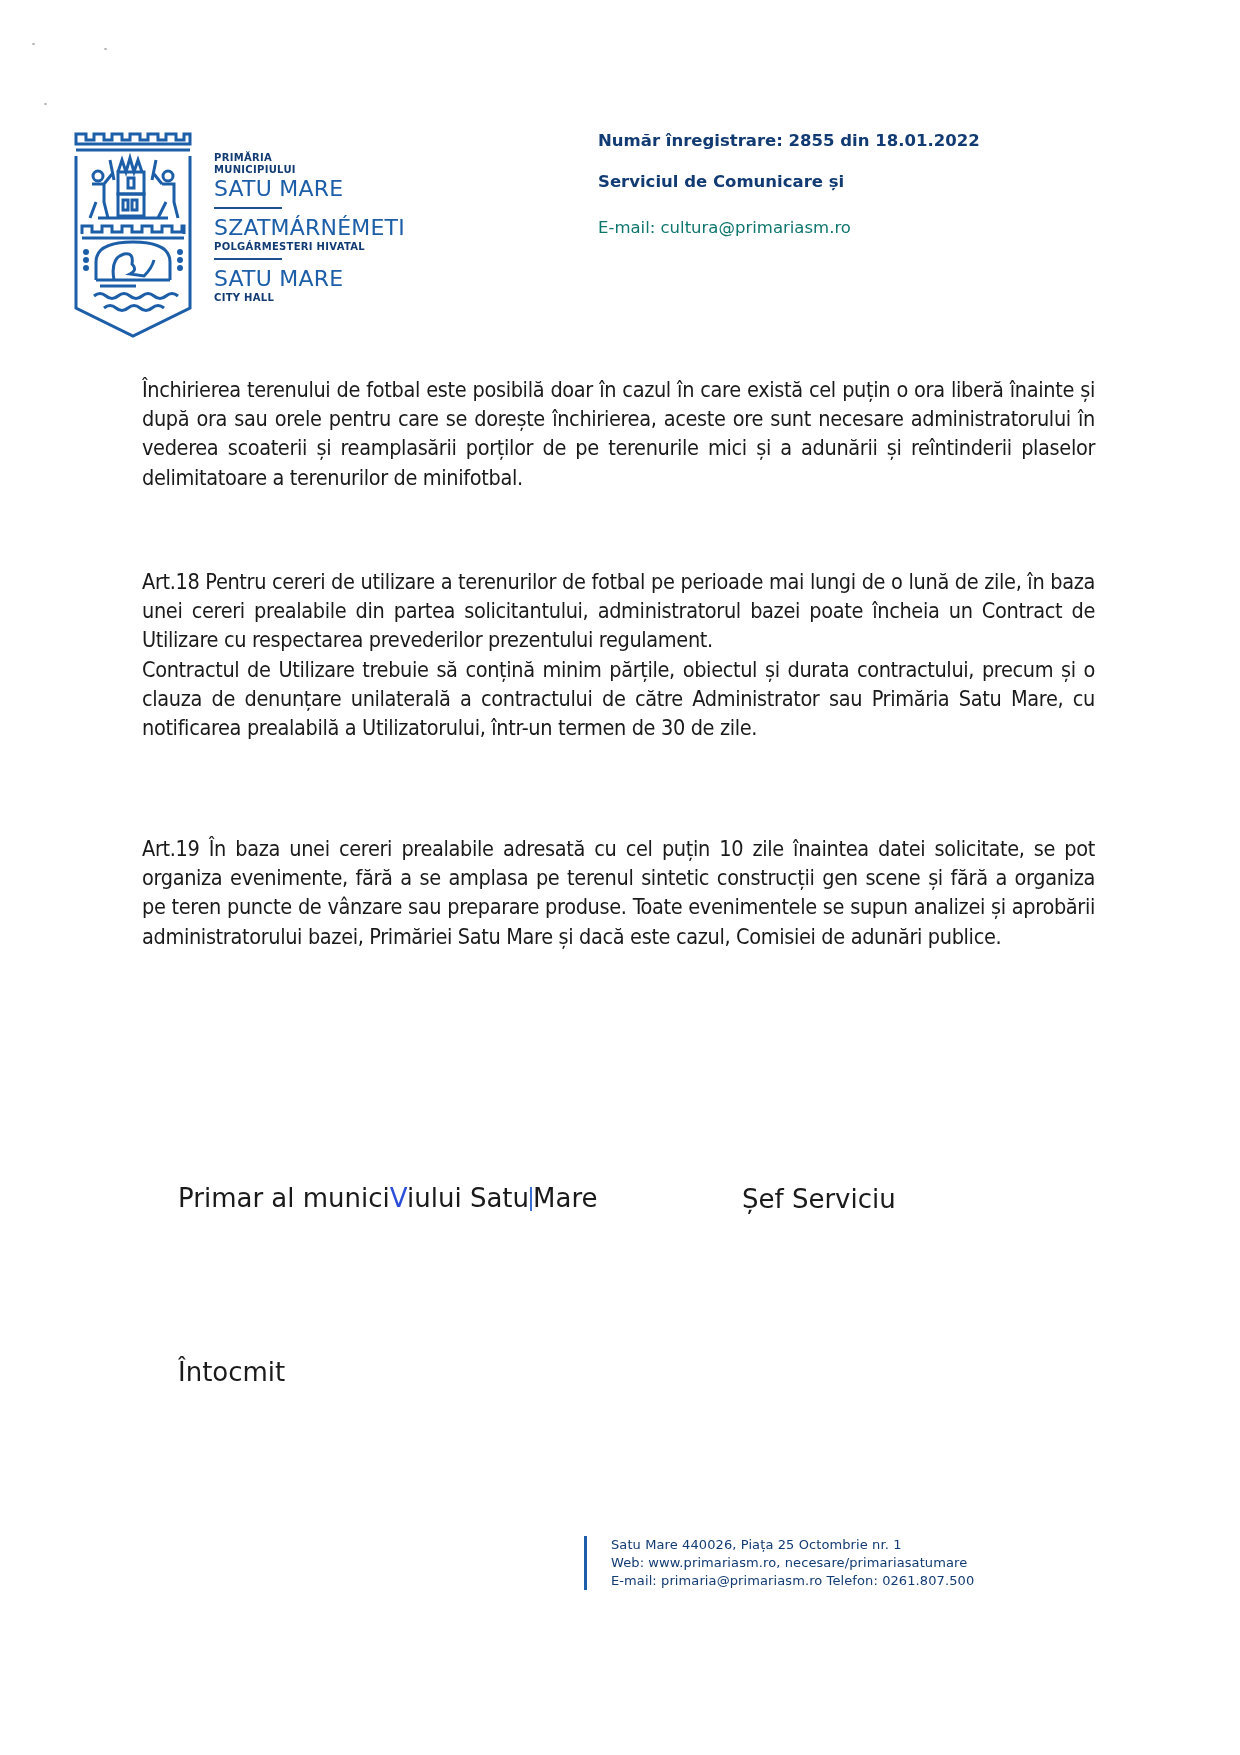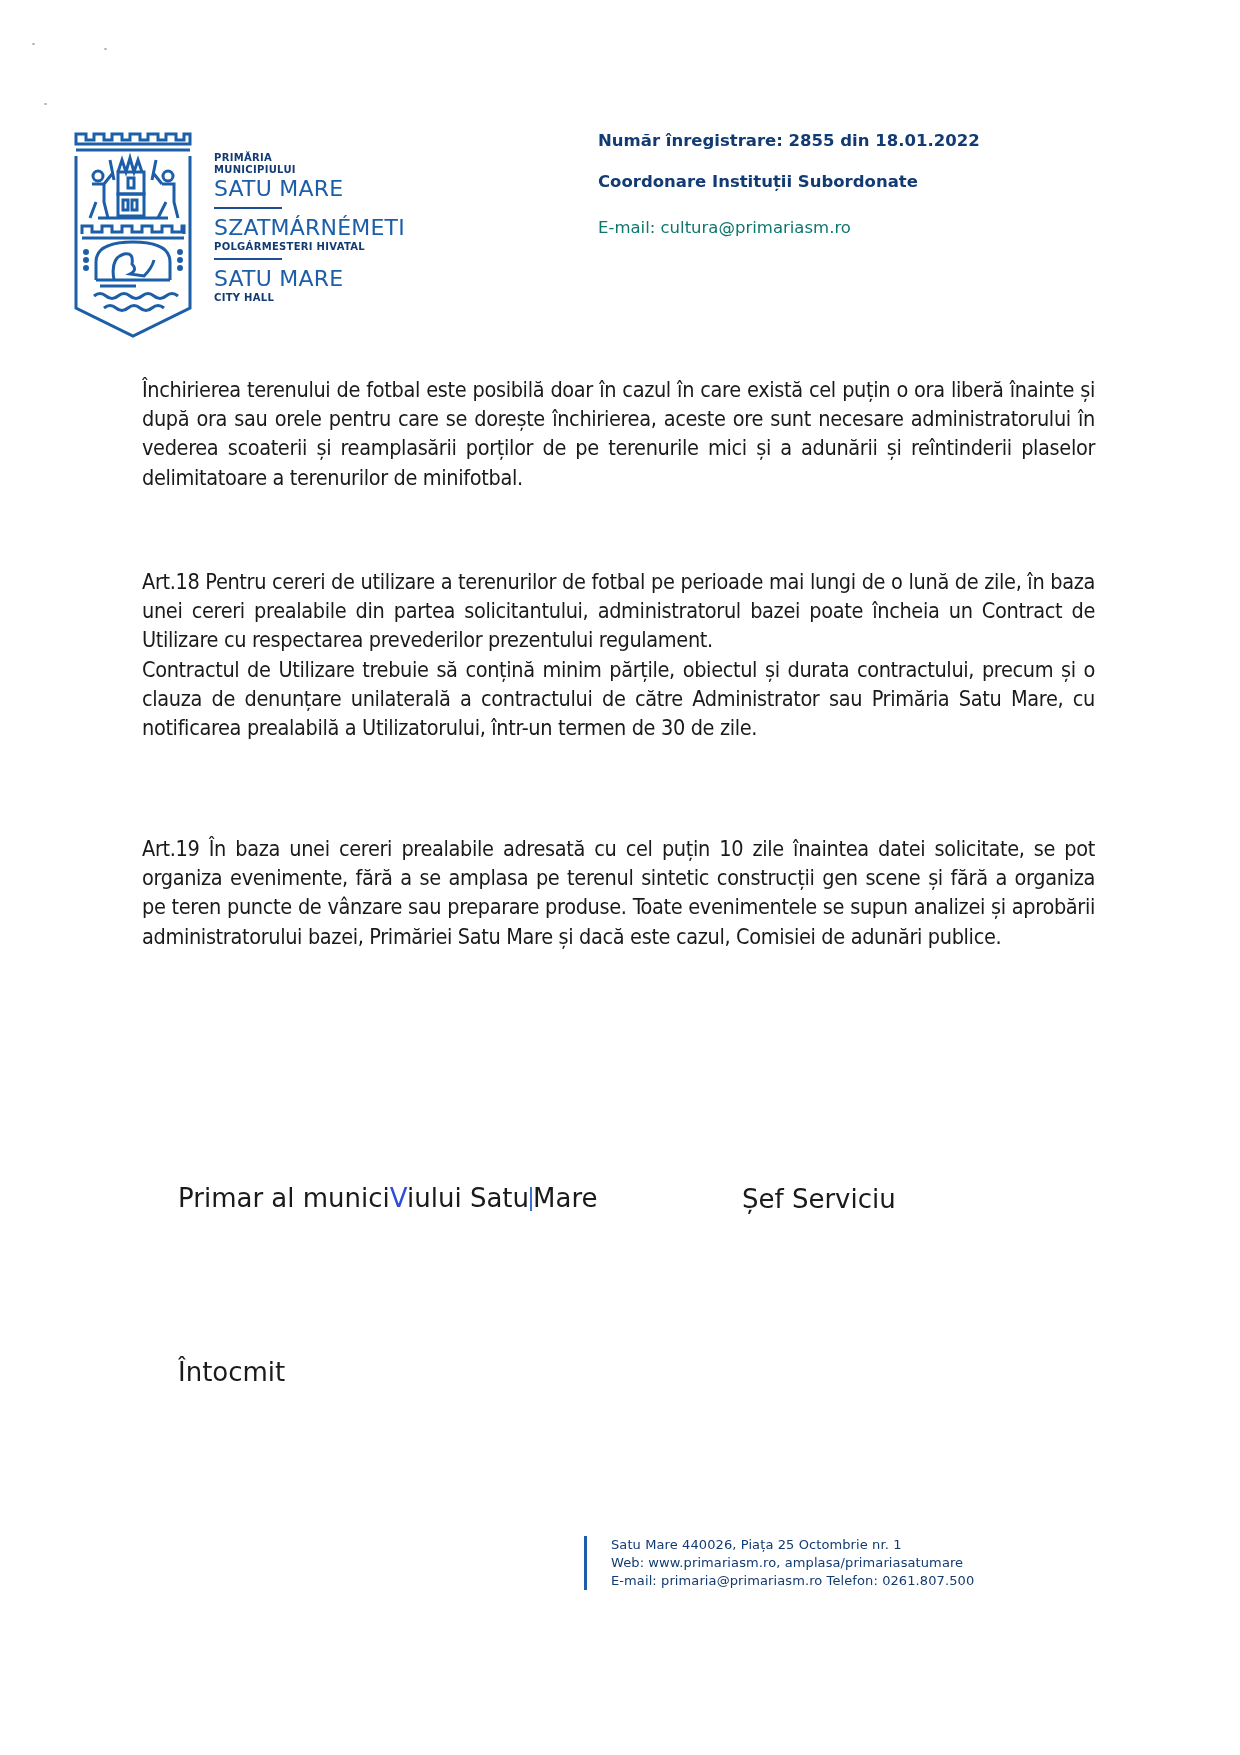--- a/index.html
+++ b/index.html
@@ -95,21 +95,21 @@
   <div class="big">SZATMÁRNÉMETI</div>
   <div class="small-bold">POLGÁRMESTERI HIVATAL</div>
   <div class="rule"></div>
   <div class="big">SATU MARE</div>
   <div class="small-bold">CITY HALL</div>
 </div>
 
 <div class="reg">
   <div class="num">Număr înregistrare: 2855 din 18.01.2022</div>
   <div class="service">
-    <div>Coordonare Instituții Subordonate</div>
+    <div>Serviciul de Comunicare și</div>
   </div>
   <div class="contact">
     <div>E-mail: cultura@primariasm.ro</div>
   </div>
 </div>
 
 <div class="body-text p1">Închirierea terenului de fotbal este posibilă doar în cazul în care există cel puțin o ora liberă înainte și după ora sau orele pentru care se dorește închirierea, aceste ore sunt necesare administratorului în vederea scoaterii și reamplasării porților de pe terenurile mici și a adunării și reîntinderii plaselor delimitatoare a terenurilor de minifotbal.</div>
 
 <div class="body-text p2">
   <span class="para-line">Art.18 Pentru cereri de utilizare a terenurilor de fotbal pe perioade mai lungi de o lună de zile, în baza unei cereri prealabile din partea solicitantului, administratorul bazei poate încheia un Contract de Utilizare cu respectarea prevederilor prezentului regulament.</span>
@@ -119,15 +119,15 @@
 <div class="body-text p3">Art.19 În baza unei cereri prealabile adresată cu cel puțin 10 zile înaintea datei solicitate, se pot organiza evenimente, fără a se amplasa pe terenul sintetic construcții gen scene și fără a organiza pe teren puncte de vânzare sau preparare produse. Toate evenimentele se supun analizei și aprobării administratorului bazei, Primăriei Satu Mare și dacă este cazul, Comisiei de adunări publice.</div>
 
 <div class="sig sig-mayor">
   <span>Primar al munici</span><span class="mark-v">V</span><span>iului Satu</span><span class="mark-bar"></span><span>Mare</span>
 </div>
 <div class="sig sig-head">Șef Serviciu</div>
 <div class="sig sig-prep">Întocmit</div>
 
 <div class="footer">
   <div>Satu Mare 440026, Piața 25 Octombrie nr. 1</div>
-  <div>Web: www.primariasm.ro, amplasa/primariasatumare</div>
+  <div>Web: www.primariasm.ro, necesare/primariasatumare</div>
   <div>E-mail: primaria@primariasm.ro Telefon: 0261.807.500</div>
 </div>
 
 </body></html>

